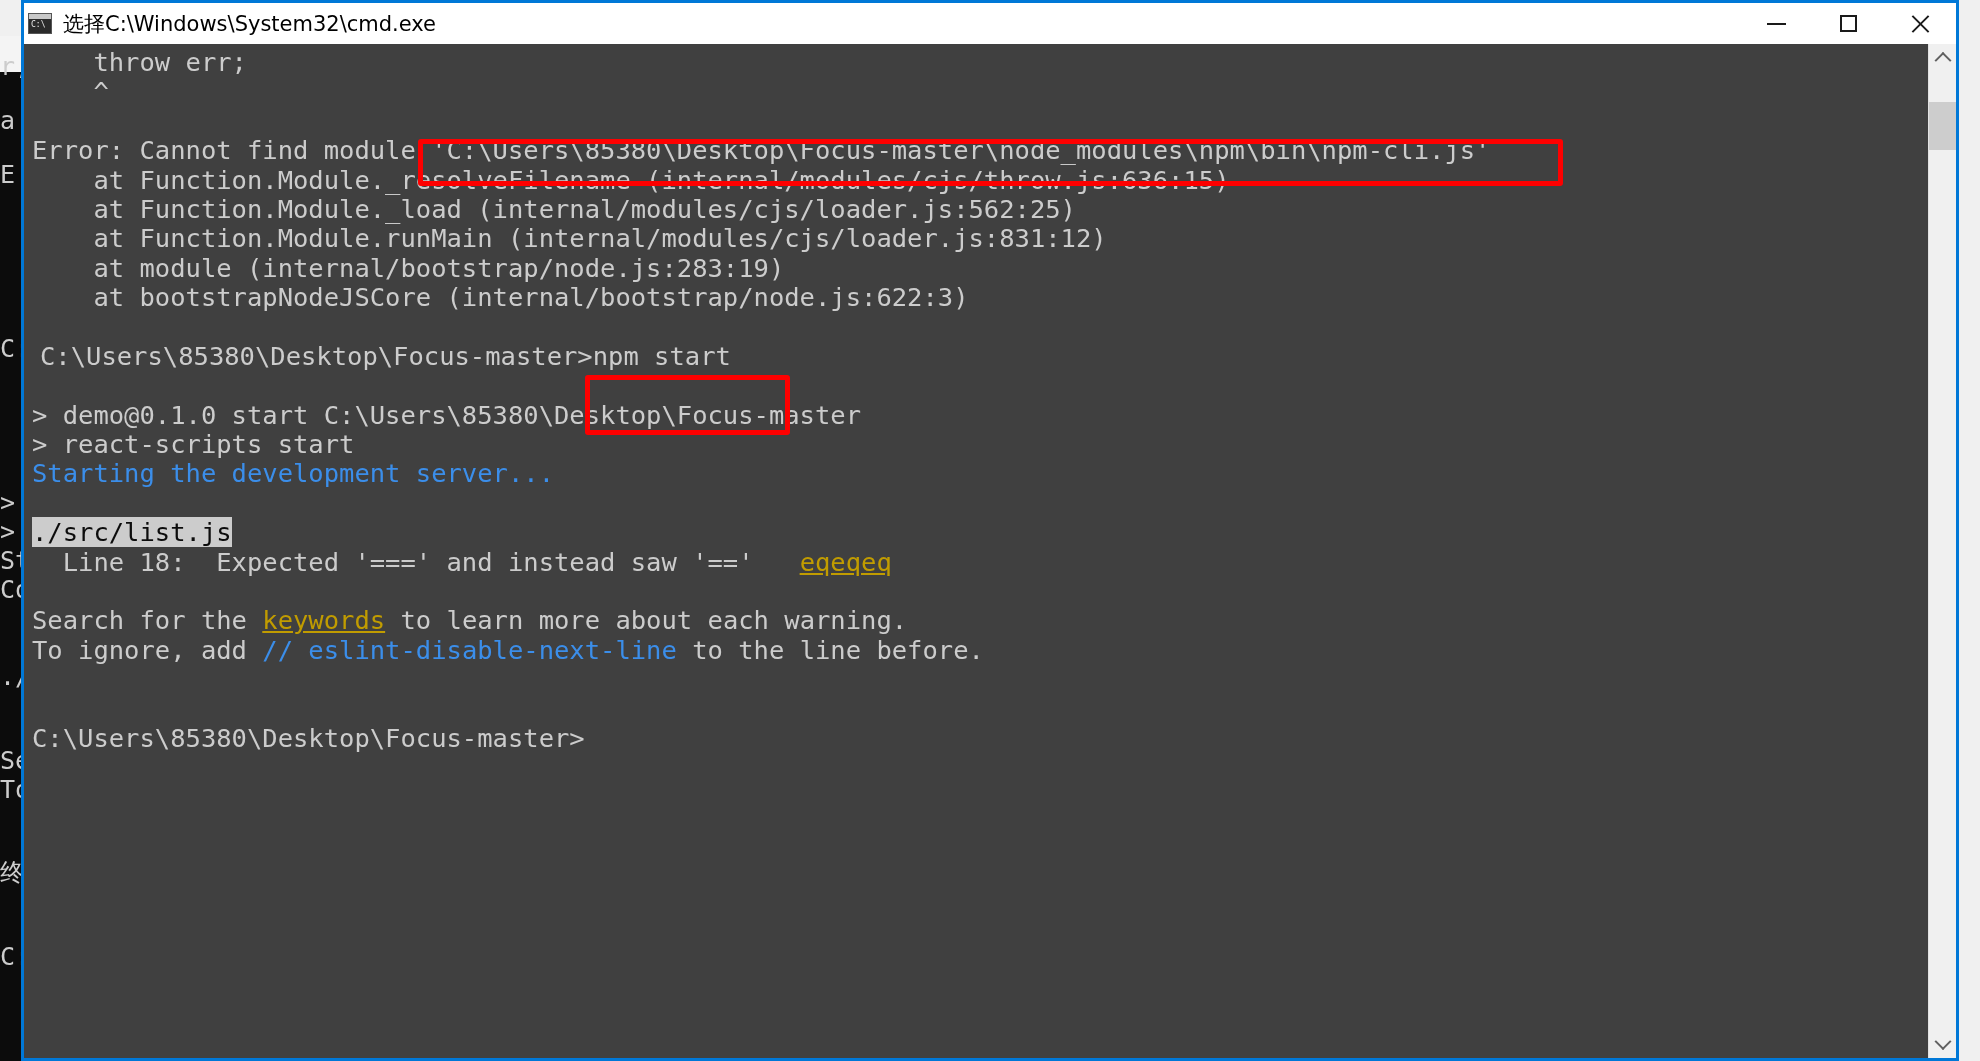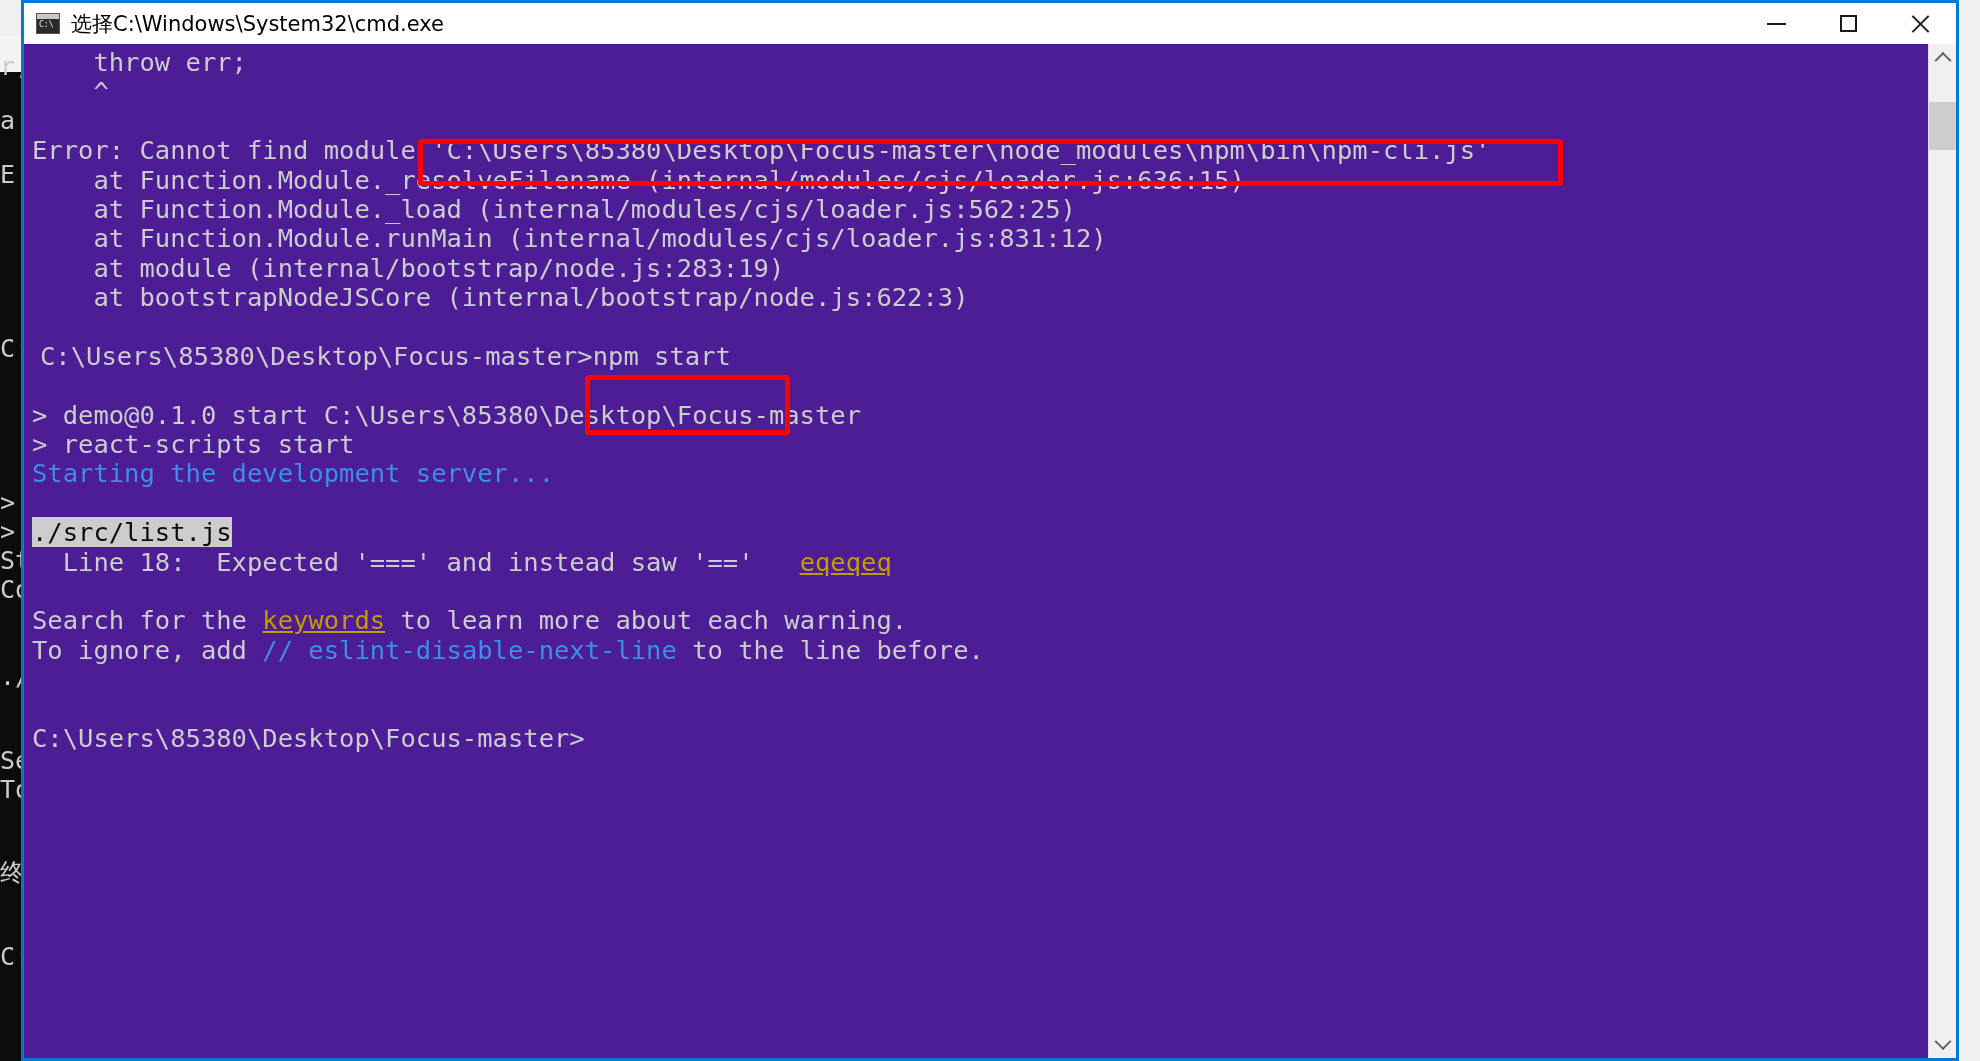--- a/index.html
+++ b/index.html
@@ -72,21 +72,21 @@
     height: 44px;
     background: #ffffff;
     border-top: 3px solid #0078d7;
     box-sizing: border-box;
     display: flex;
     align-items: center;
   }
   #titlebar-left {
     display: flex;
     align-items: center;
-    padding-left: 12px;
+    padding-left: 4px;
     flex: 1;
     min-width: 0;
   }
   .cmd-icon {
     width: 24px;
     height: 21px;
     background: #2b2b2b;
     border: 1px solid #555;
     position: relative;
     flex: 0 0 auto;
@@ -157,21 +157,21 @@
   .glyph-close::before { transform: rotate(45deg); }
   .glyph-close::after  { transform: rotate(-45deg); }
 
   
   #console {
     position: absolute;
     left: 0;
     top: 44px;
     right: 28px;
     bottom: 0;
-    background: #4c1d95;
+    background: #404040;
     overflow: hidden;
     font-family: "DejaVu Sans Mono", "Liberation Mono", monospace;
     font-size: 25.5px;
     line-height: 29.4px;
     color: #cccccc;
     padding-top: 4px;
     box-sizing: border-box;
   }
   .line {
     white-space: pre;
@@ -279,21 +279,21 @@
           <span class="glyph-close"></span>
         </div>
       </div>
     </div>
 
     <div id="console">
         <div class="line"><span style="color: rgb(204, 204, 204);">    throw err;</span></div>
         <div class="line"><span style="color: rgb(204, 204, 204);">    ^</span></div>
         <div class="line">&nbsp;</div>
         <div class="line"><span style="color: rgb(204, 204, 204);">Error: Cannot find module 'C:\Users\85380\Desktop\Focus-master\node_modules\npm\bin\npm-cli.js'</span></div>
-        <div class="line"><span style="color: rgb(204, 204, 204);">    at Function.Module._resolveFilename (internal/modules/cjs/loader.js:636:15)</span></div>
+        <div class="line"><span style="color: rgb(204, 204, 204);">    at Function.Module._resolveFilename (internal/modules/cjs/throw.js:636:15)</span></div>
         <div class="line"><span style="color: rgb(204, 204, 204);">    at Function.Module._load (internal/modules/cjs/loader.js:562:25)</span></div>
         <div class="line"><span style="color: rgb(204, 204, 204);">    at Function.Module.runMain (internal/modules/cjs/loader.js:831:12)</span></div>
         <div class="line"><span style="color: rgb(204, 204, 204);">    at module (internal/bootstrap/node.js:283:19)</span></div>
         <div class="line"><span style="color: rgb(204, 204, 204);">    at bootstrapNodeJSCore (internal/bootstrap/node.js:622:3)</span></div>
         <div class="line">&nbsp;</div>
         <div class="line"><span style="color: rgb(204, 204, 204); margin-left: 8px;">C:\Users\85380\Desktop\Focus-master&gt;npm start</span></div>
         <div class="line">&nbsp;</div>
         <div class="line"><span style="color: rgb(204, 204, 204);">&gt; demo@0.1.0 start C:\Users\85380\Desktop\Focus-master</span></div>
         <div class="line"><span style="color: rgb(204, 204, 204);">&gt; react-scripts start</span></div>
         <div class="line"><span style="color: rgb(59, 142, 234);">Starting the development server...</span></div>

